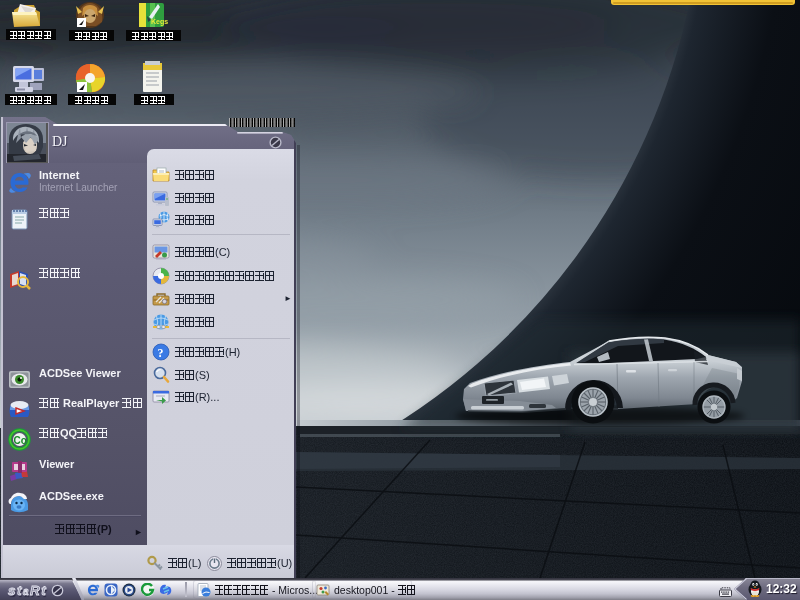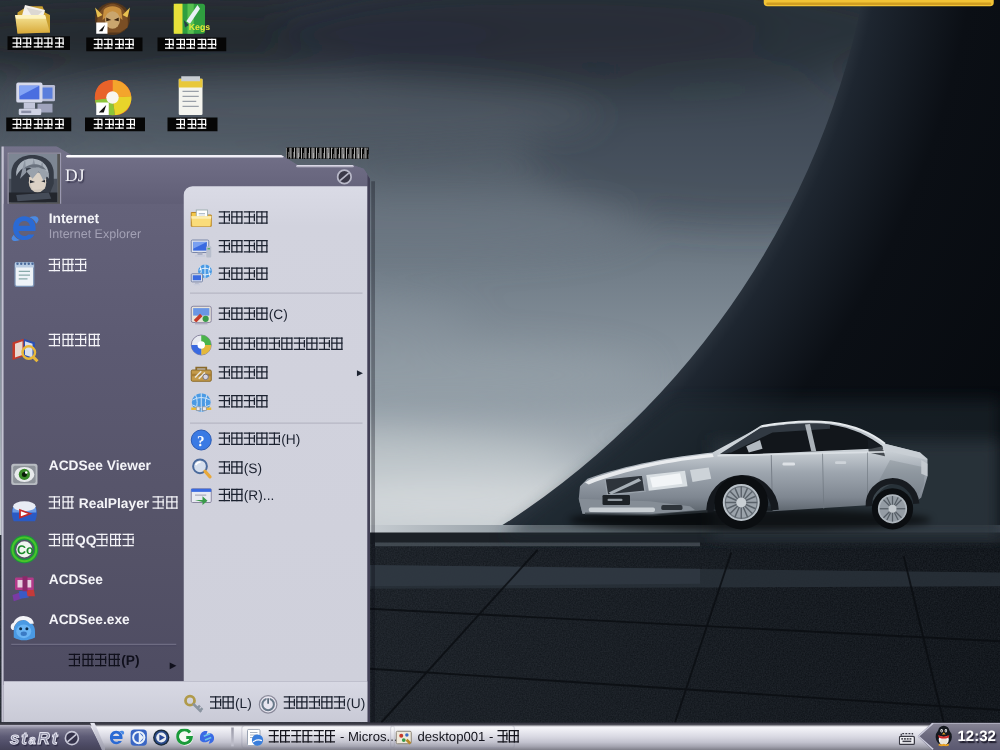--- a/index.html
+++ b/index.html
@@ -365,21 +365,21 @@
  <div class="li" style="top:53px">
       <span class="lic">
         <svg width="25" height="25" viewBox="0 0 25 25">
 <path d="M12.5,3 C7,3 3.5,7 3.5,12.5 C3.5,18 7,22 12.5,22 C16,22 19,20.5 20.5,17.5 L15.5,17.5 C14.7,18.3 13.8,18.7 12.5,18.7 C10,18.7 8.2,17 7.8,14.7 L21.3,14.7 C21.4,14 21.5,13.2 21.5,12.5 C21.5,7 17.5,3 12.5,3 Z M7.9,10.5 C8.4,8.3 10.2,6.8 12.5,6.8 C14.8,6.8 16.5,8.3 17,10.5 Z" fill="#2a6ad4"></path>
 <path d="M23.5,4.5 C22.5,2.5 19.5,2.6 16.5,3.8 C19,4.7 21,6.5 21.9,9 C23.6,7.2 24.3,5.7 23.5,4.5 Z" fill="#4a8ae4"></path>
 <path d="M2.5,21.5 C3.5,23.3 6.3,23 9,22 C6.8,21.2 5,19.7 4,17.7 C2.6,19.3 1.9,20.6 2.5,21.5 Z" fill="#4a8ae4"></path>
 </svg>
       </span>
   <span class="lt2">
         <b>Internet</b>
-        <i>Internet Explorer</i>
+        <i>Internet Launcher</i>
       </span>
     </div>
  <div class="li" style="top:90px">
       <span class="lic">
         <svg width="23" height="23" viewBox="0 0 23 23">
           <rect x="4" y="2" width="15" height="19" rx="1.5" fill="#eef3f8" stroke="#7a92b4" stroke-width="1"></rect>
           <rect x="4" y="2" width="15" height="4" fill="#b8ccE4"></rect>
           <g stroke="#8aa" stroke-width="1">
             <line x1="7" y1="9" x2="16" y2="9"></line>
             <line x1="7" y1="12" x2="16" y2="12"></line>
@@ -449,21 +449,21 @@
       <span class="lic">
         <svg width="23" height="23" viewBox="0 0 23 23">
           <polygon points="2,17 8,15 9,20 3,22" fill="#7a3aa4"></polygon>
           <polygon points="7,14 14,13 15,19 8,20" fill="#3a5ac4"></polygon>
           <polygon points="13,12 19,12 20,18 14,18" fill="#c43a3a"></polygon>
           <rect x="4" y="3" width="15" height="10" rx="1" fill="#b43a8a"></rect>
           <rect x="6" y="5" width="11" height="6" fill="#e8d0e0"></rect>
           <rect x="10" y="2" width="4" height="12" fill="#8a2a6a"></rect>
         </svg>
       </span>
-  <span class="lt">ACDSee</span>
+  <span class="lt">Viewer</span>
     </div>
  <div class="li" style="top:373px">
       <span class="lic">
         <svg width="23" height="23" viewBox="0 0 23 23">
           <path d="M3,14 C3,8 7,5 11,5 C16,5 20,9 20,14 L20,19 C14,22 8,22 3,19 Z" fill="#4a9ae4"></path>
           <path d="M11,5 C6,5 3,9 3,13 L2,13 C0,12 0,8 3,7 C4,4 8,1 12,2 C16,2 19,5 19,8 L16,8 C14,6 13,5 11,5 Z" fill="#f4f4f8"></path>
           <ellipse cx="11" cy="14" rx="6" ry="5.5" fill="#6ab4f4"></ellipse>
           <circle cx="8.5" cy="12" r="1.2" fill="#0a2a4a"></circle>
           <circle cx="13.5" cy="12" r="1.2" fill="#0a2a4a"></circle>
           <ellipse cx="11" cy="16" rx="2.5" ry="1.8" fill="#3a7ac4"></ellipse>

